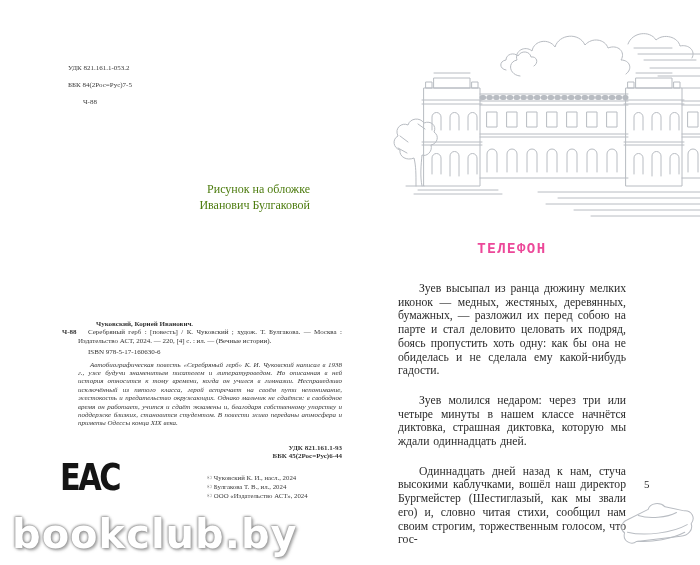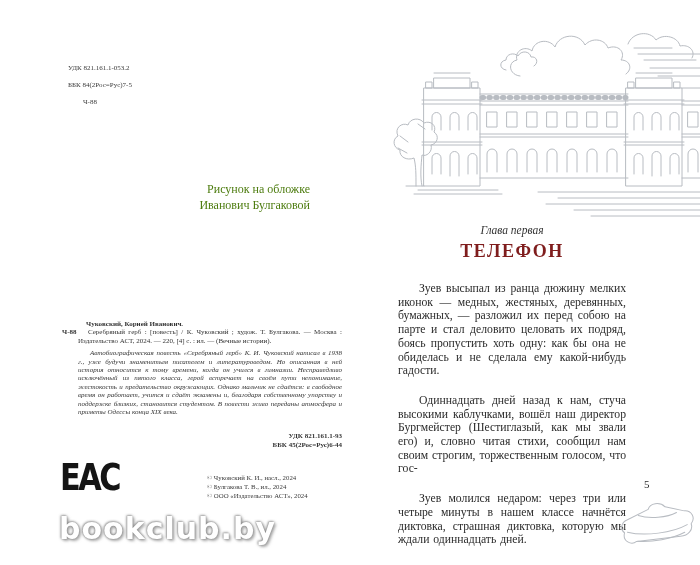--- a/index.html
+++ b/index.html
@@ -17,21 +17,21 @@
   .top-codes .code-line { display:block; }
   .top-codes .code-line.indent { padding-left:15px; }
   .cover-credit {
     position:absolute; left:110px; top:181px; width:200px;
     text-align:right; font-size:12px; line-height:16px; color:#4d7c0f;
   }
   .biblio {
     position:absolute; left:62px; top:320px; width:280px;
     font-size:7px; line-height:8.4px; color:#343434;
   }
-  .biblio .author { font-weight:bold; margin-left:24px; }
+  .biblio .author { font-weight:bold; margin-left:34px; }
   .biblio .entry { position:relative; margin-left:16px; text-align:justify; }
   .biblio .entry .idx {
     position:absolute; left:-16px; top:0; font-weight:bold;
   }
   .biblio .entry .desc { display:block; text-indent:10px; }
   .biblio .isbn { margin-left:26px; margin-top:3px; }
   .biblio .annotation {
     margin-left:16px; margin-top:4px; text-align:justify; text-indent:12px;font-style:italic;
   }
   .biblio .age-note { margin-left:28px; margin-top:3px; }
@@ -59,39 +59,38 @@
     font-size:6.8px; line-height:8.8px; color:#3a3a3a;
   }
   
   .illustration { position:absolute; left:388px; top:24px; width:312px; height:198px; }
   .chapter-label {
     position:absolute; left:382px; top:224px; width:260px; text-align:center;
     font-style:italic; font-size:11.5px; color:#333;
   }
   .chapter-title {
     position:absolute; left:382px; top:241px; width:260px; text-align:center;
-    font-weight:bold; font-size:18px; letter-spacing:1.5px; color:#7f1d1d;
+    font-weight:bold; font-size:14px; letter-spacing:1.5px; color:#ec4899;font-family:Liberation Mono, monospace;
   }
   .body-text {
     position:absolute; left:382px; top:266px; width:260px;
     font-size:11.7px; line-height:13.7px; text-align:justify; color:#2b2b2b;
     word-spacing:1px;
   }
   .body-text p { text-indent:21px; margin:16px; }
   .page-number {
     position:absolute; left:644px; top:478px; font-size:11px; color:#2b2b2b;
   }
   
   .watermark {
     position:absolute; left:12px; top:511px;
-    font-family:"DejaVu Sans",sans-serif; font-weight:bold; font-size:30px;
+    font-family:"DejaVu Sans",sans-serif; font-weight:bold; font-size:40px;
     letter-spacing:1px; color:#ffffff;
     text-shadow:0 0 3px rgba(130,130,130,.95), 0 0 1px rgba(130,130,130,.7),
                 2px 2px 3px rgba(120,120,120,.55), -1px -1px 2px rgba(140,140,140,.45);
-    margin-left:47px;
   }
   .sofa-sketch { position:absolute; left:612px; top:492px; width:88px; height:60px; }
   svg .ln { stroke:#b8bcc2; fill:none; stroke-width:1; stroke-linecap:round; stroke-linejoin:round; }
 </style>
 </head>
 <body>
 
 <div class="stage">
 
   <div class="top-codes">
@@ -104,20 +103,21 @@
     <div>Рисунок на обложке</div>
     <div>Иванович Булгаковой</div>
   </div>
 
   <div class="biblio">
     <div class="author">Чуковский, Корней Иванович.</div>
     <div class="entry">
       <span class="idx">Ч-88</span>
       <span class="desc">Серебряный герб : [повесть] / К. Чуковский ; худож. Т. Булгакова. — Москва : Издательство АСТ, 2024. — 220, [4] с. : ил. — (Вечные истории).</span>
     </div>
+    <div class="isbn">ISBN 978-5-17-160630-6</div>
     <div class="annotation">Автобиографическая повесть «Серебряный герб» К. И. Чуковский написал в 1938 г., уже будучи знаменитым писателем и литературоведом. Но описанная в ней история относится к тому времени, когда он учился в гимназии. Несправедливо исключённый из пятого класса, герой встречает на своём пути непонимание, жестокость и предательство окружающих. Однако мальчик не сдаётся: в свободное время он работает, учится и сдаёт экзамены и, благодаря собственному упорству и поддержке близких, становится студентом. В повести живо переданы атмосфера и приметы Одессы конца XIX века.</div>
     <div class="bottom-codes">
       <div>УДК 821.161.1-93</div>
       <div>ББК 45(2Рос=Рус)6-44</div>
     </div>
   </div>
 
   <div class="eac-mark">ЕАС</div>
 
 
@@ -171,27 +171,26 @@
         <path d="M294,77 h18 M294,81 h18 M294,110 h18 M294,113 h18 M294,154 h18 M294,64 h18"></path>
         <rect x="300" y="88" width="10" height="15"></rect>
         <path d="M300,148 v-18 a5,5 0 0 1 10,0 v18"></path>
 
         <path d="M30,166 h80 M26,170 h88"></path>
         <path d="M150,168 h162 M170,174 h142 M158,180 h154 M186,186 h126 M203,192 h109"></path>
       </g>
     </svg>
   </div>
 
-  <div class="chapter-label">Глава первая</div>
   <div class="chapter-title">ТЕЛЕФОН</div>
 
   <div class="body-text">
     <p>Зуев высыпал из ранца дюжину мелких иконок — медных, жестяных, деревянных, бумажных, — разложил их перед собою на парте и стал деловито целовать их подряд, боясь пропустить хоть одну: как бы она не обиделась и не сделала ему какой-нибудь гадости.</p>
+    <p>Зуев молился недаром: через три или четыре минуты в нашем классе начнётся диктовка, страшная диктовка, которую мы ждали одиннадцать дней.</p>
     <p>Одиннадцать дней назад к нам, стуча высокими каблучками, вошёл наш директор Бургмейстер (Шестиглазый, как мы звали его) и, словно читая стихи, сообщил нам своим строгим, торжественным голосом, что гос-</p>
-    <p>Зуев молился недаром: через три или четыре минуты в нашем классе начнётся диктовка, страшная диктовка, которую мы ждали одиннадцать дней.</p>
   </div>
 
   <div class="page-number">5</div>
 
   <div class="watermark">bookclub.by</div>
 
   <div class="sofa-sketch">
     <svg viewBox="0 0 88 60" width="88" height="60">
       <g class="ln" transform="rotate(-12 44 30)" stroke="#c4c8cc">
         <path d="M16,22 c-6,1 -9,8 -5,12 c-4,8 4,14 10,11 l44,4 c8,1 14,-4 13,-10 c6,-5 3,-13 -4,-14 l-18,-8 c-4,-6 -14,-7 -17,-1 z"></path>

